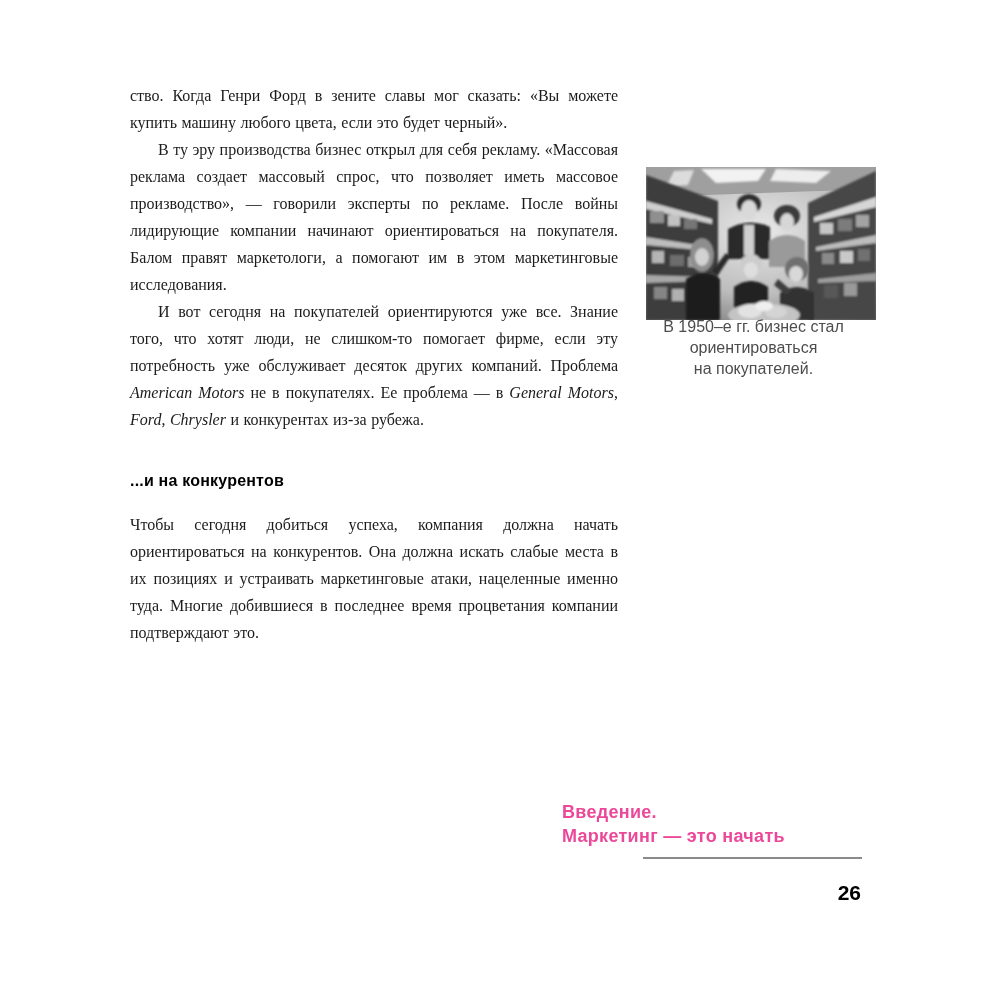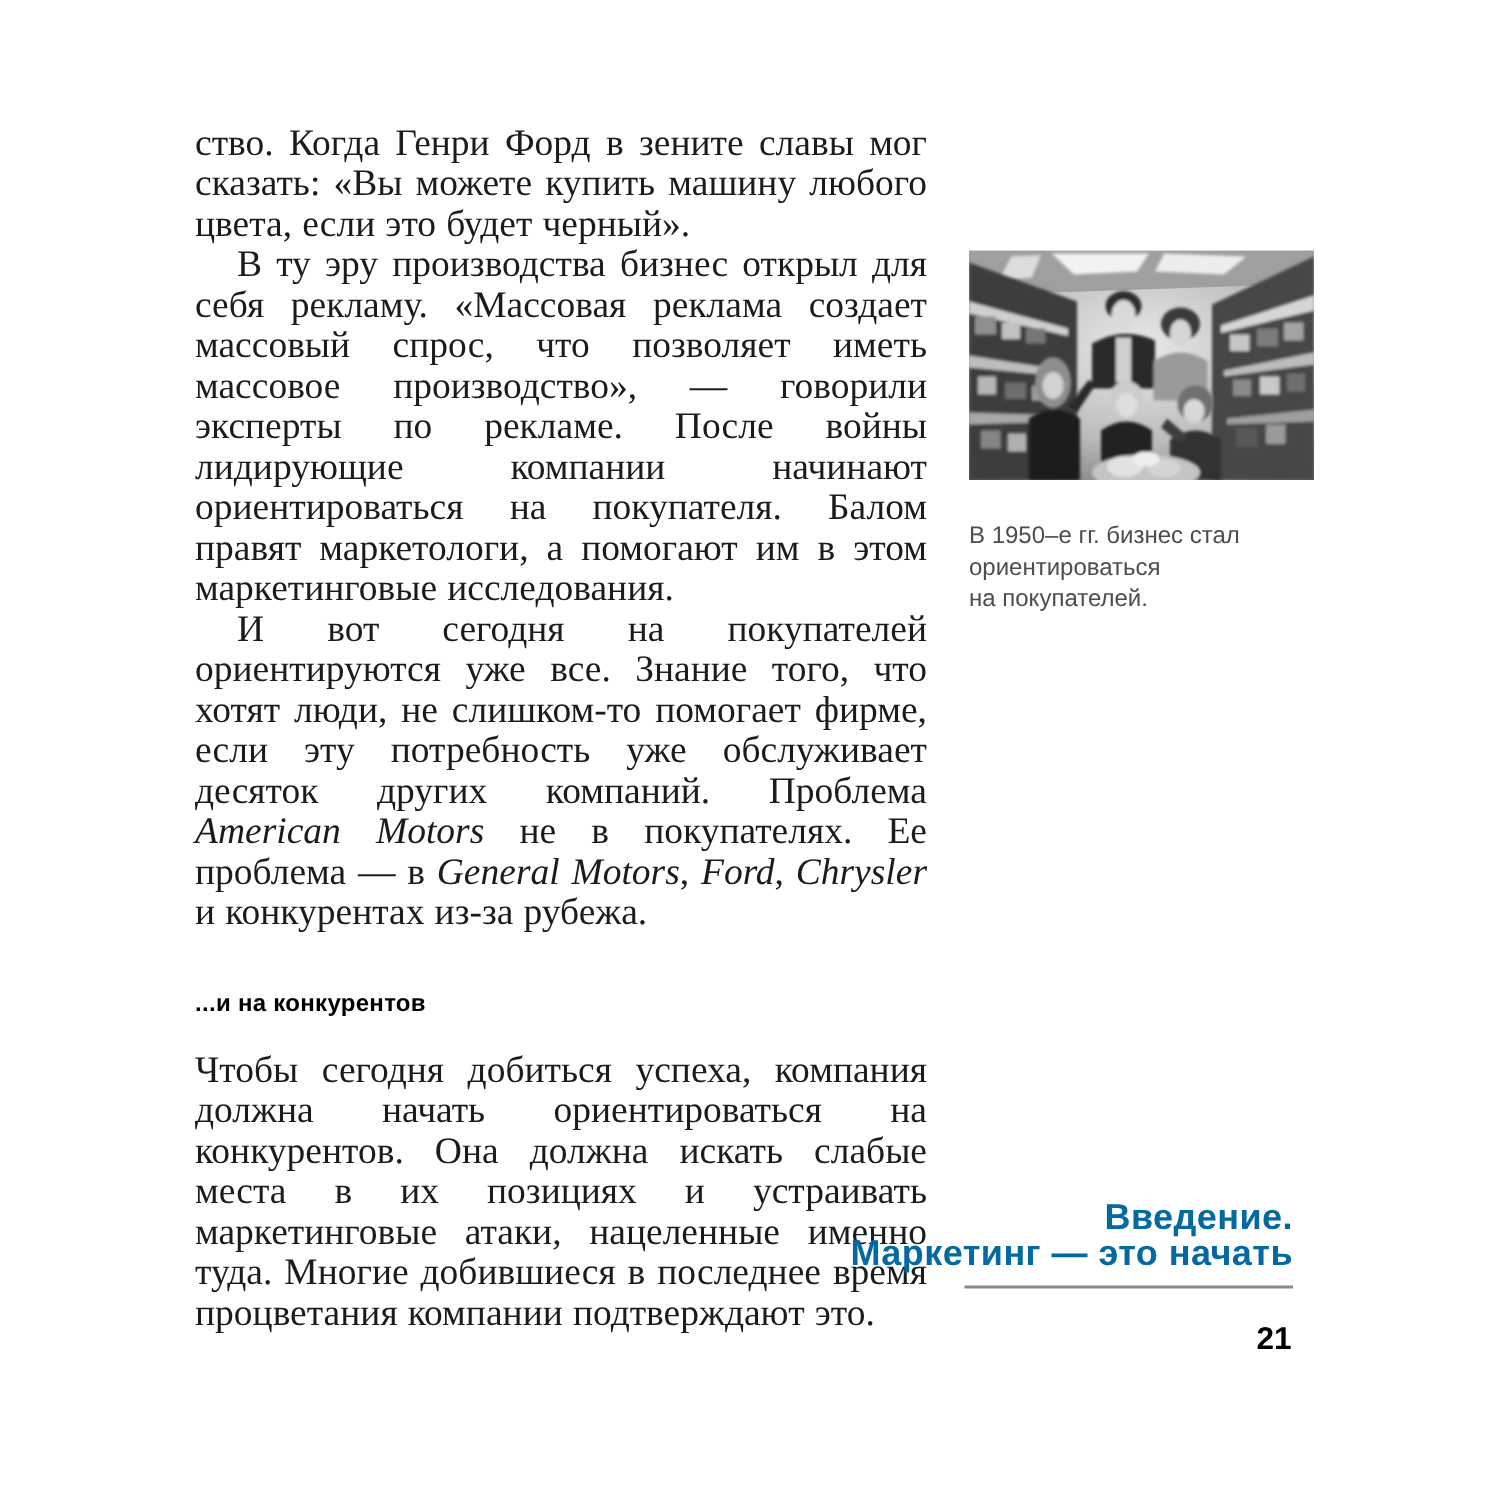--- a/index.html
+++ b/index.html
@@ -12,21 +12,21 @@
     color: #1b1b1b;
   }
   
   .main-col {
     position: absolute;
     left: 130px; top: 82px;
     width: 488px;
   }
   .para {
     margin: 0;
-    font-size: 25px;
+    font-size: 16px;
     line-height: 27px;
     text-align: justify;
     word-spacing: 0.5px;
   }
   .para.indented { text-indent: 28px; }
   .para em { font-style: italic; }
   .section-heading {
     font-family: "Liberation Sans", sans-serif;
     font-weight: bold;
     font-size: 16px;
@@ -37,38 +37,38 @@
   }
   
   .photo-figure {
     position: absolute;
     left: 646px; top: 167px;
     width: 230px; height: 153px;
   }
   .photo-figure svg { display: block; width: 230px; height: 153px; }
   .photo-caption {
     position: absolute;
-    left: 646px; top: 347px;
+    left: 646px; top: 316px;
     width: 215px;
     font-family: "Liberation Sans", sans-serif;
     font-size: 16px;
     line-height: 21px;
     color: #4d4d4d;
+    text-align: center;
   }
   
   .footer-title {
     position: absolute;
     right: 138px; top: 800px;
     width: 300px;
-    text-align: right;
     font-family: "Liberation Sans", sans-serif;
     font-weight: bold;
-    font-size: 24px;
+    font-size: 18px;
     line-height: 24px;
-    color: #0369a1;
+    color: #ec4899;
     letter-spacing: 0.3px;
   }
   .footer-rule {
     position: absolute;
     left: 643px; top: 857px;
     width: 219px; height: 2px;
     background: #8a8a8a;
   }
   .page-number {
     position: absolute;
@@ -184,13 +184,13 @@
     <div>В 1950–е гг. бизнес стал</div>
     <div>ориентироваться</div>
     <div>на покупателей.</div>
   </div>
 
 <div class="footer-title">
     <div>Введение.</div>
     <div>Маркетинг — это начать</div>
   </div>
 <div class="footer-rule"></div>
-<div class="page-number">21</div>
+<div class="page-number">26</div>
 
 </body></html>

